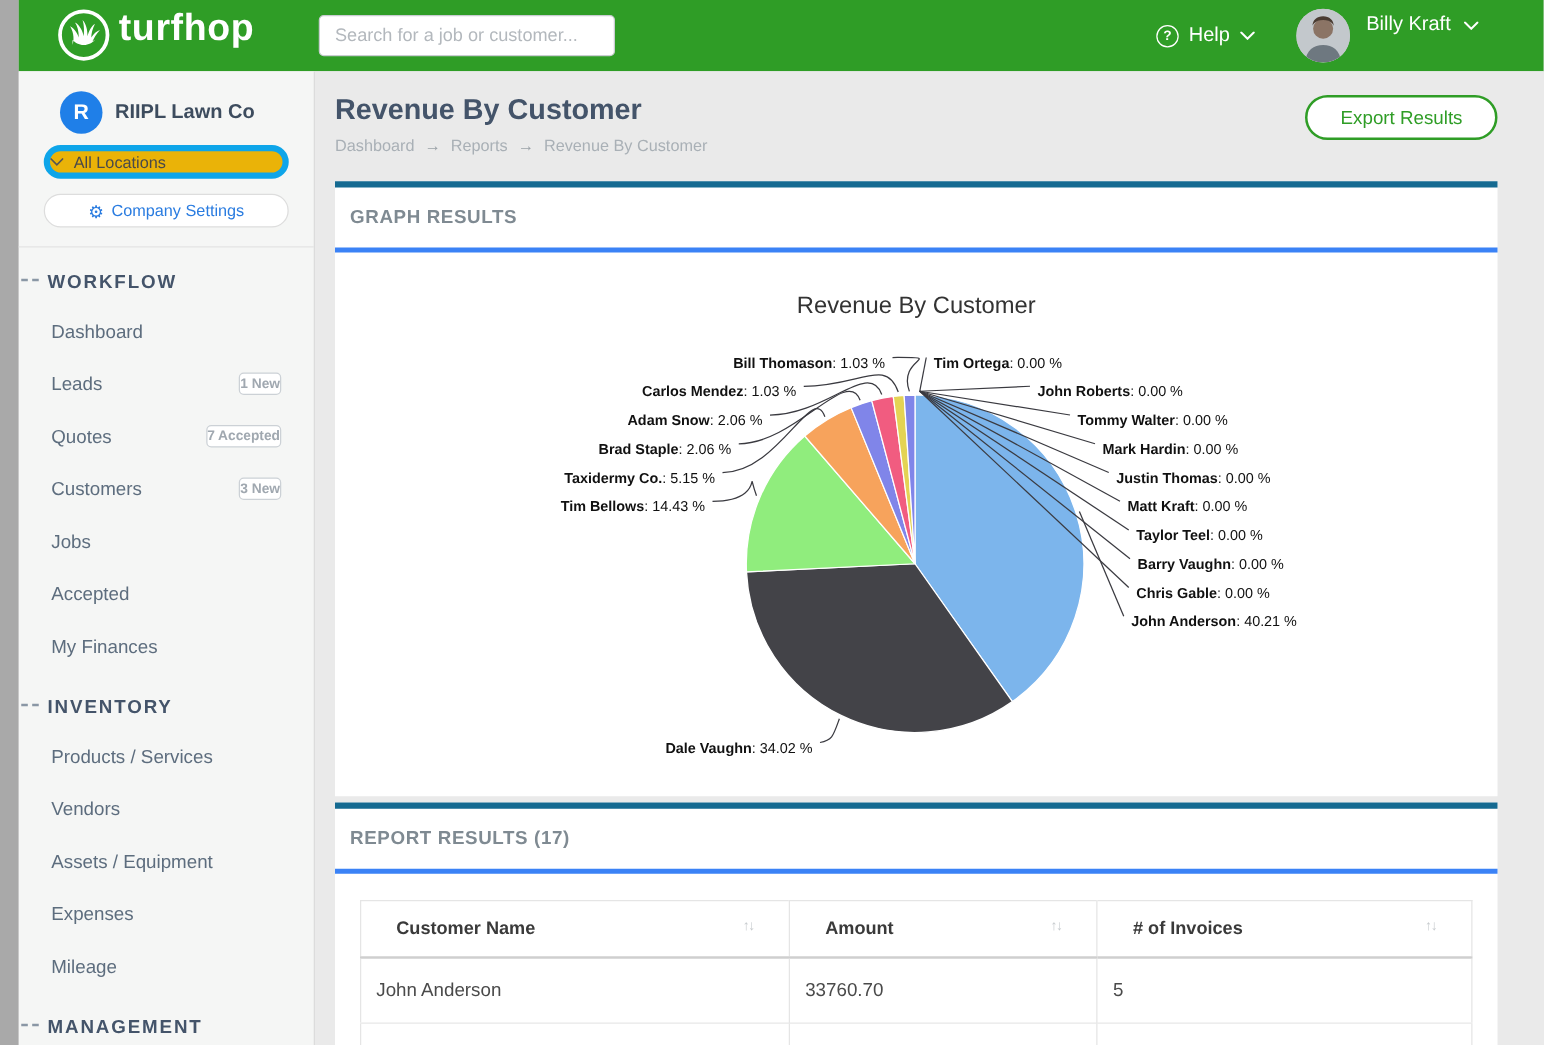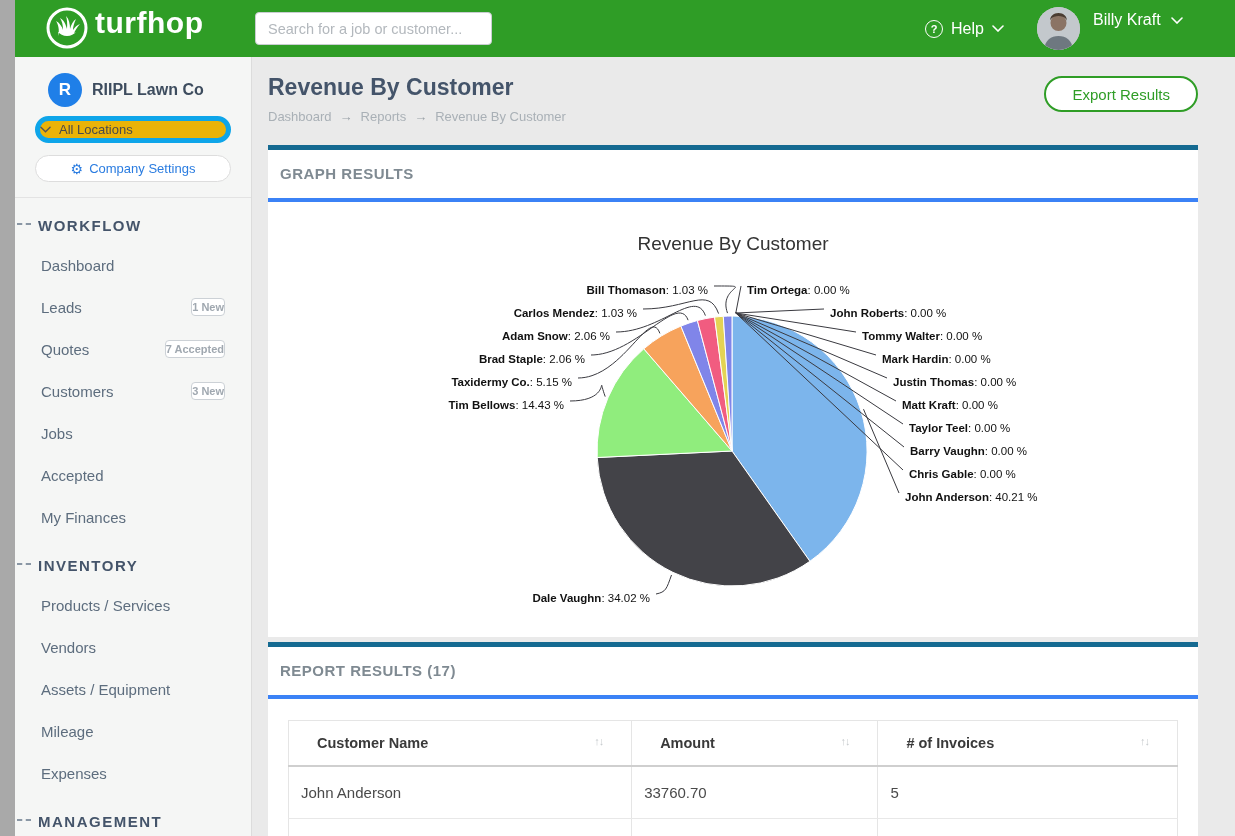--- a/index.html
+++ b/index.html
@@ -157,24 +157,24 @@
           <div class="nav-item">
             <span>Products / Services</span>
           </div>
           <div class="nav-item">
             <span>Vendors</span>
           </div>
           <div class="nav-item">
             <span>Assets / Equipment</span>
           </div>
           <div class="nav-item">
+            <span>Expenses</span>
+          </div>
+          <div class="nav-item">
             <span>Mileage</span>
-          </div>
-          <div class="nav-item">
-            <span>Expenses</span>
           </div>
         </div>
       </div>
       <div class="nav-section">
         <div class="nav-section-label">MANAGEMENT</div>
         <div class="nav-items"></div>
       </div>
     </nav>
 </div>
 

